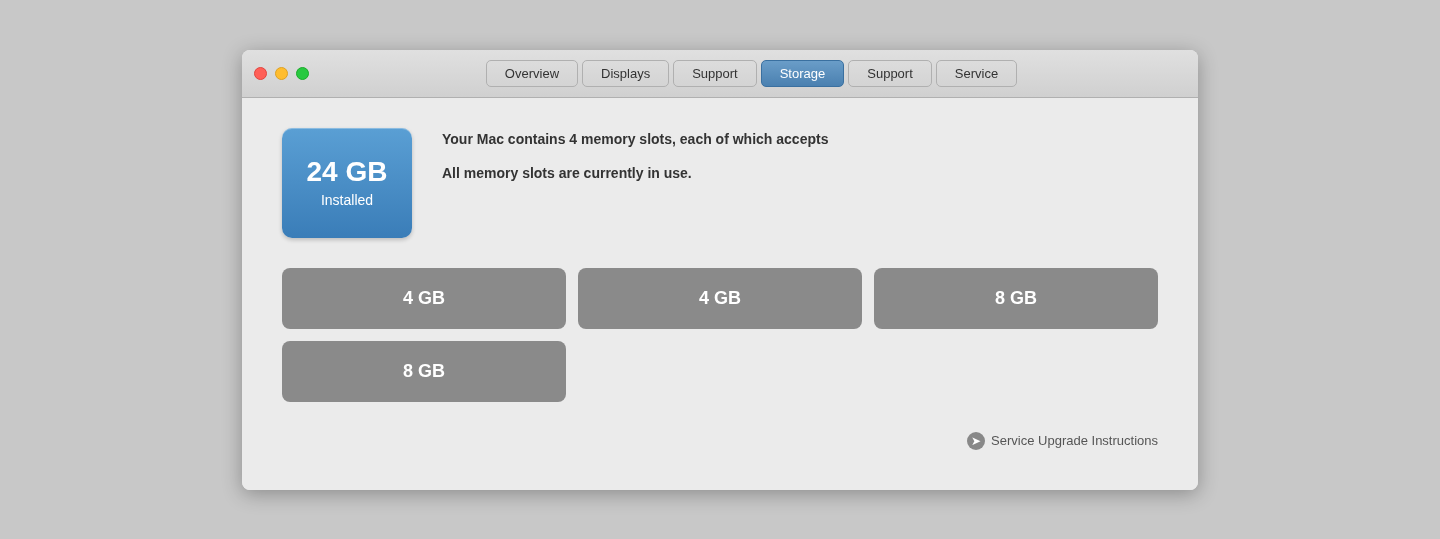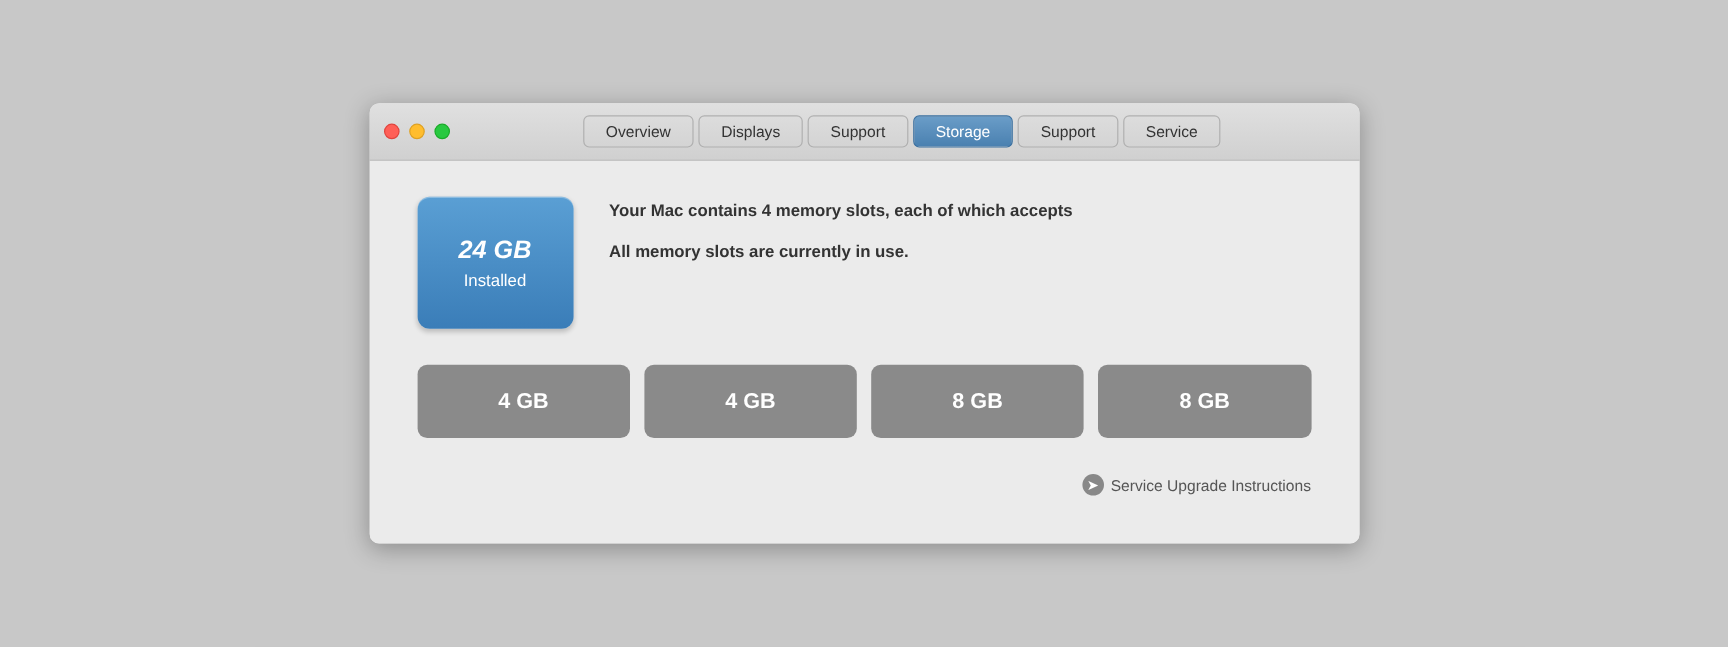--- a/index.html
+++ b/index.html
@@ -11,21 +11,21 @@
     body {
       background: #c8c8c8;
       display: flex;
       justify-content: center;
       align-items: center;
       min-height: 539px;
       font-family: -apple-system, "Helvetica Neue", Arial, sans-serif;
     }
 
     .window {
-      width: 825px;
+      width: 956px;
       background: #ebebeb;
       border-radius: 8px;
       box-shadow: 0 4px 20px rgba(0,0,0,0.3);
       overflow: hidden;
     }
 
     .titlebar {
       background: linear-gradient(to bottom, #e0e0e0, #d0d0d0);
       border-bottom: 1px solid #b0b0b0;
       padding: 10px 12px;
@@ -102,45 +102,44 @@
       display: flex;
       flex-direction: column;
       align-items: center;
       justify-content: center;
       color: white;
       flex-shrink: 0;
       box-shadow: inset 0 1px 0 rgba(255,255,255,0.3), 0 2px 4px rgba(0,0,0,0.2);
     }
 
     .memory-badge .size {
-      font-size: 21px;
+      font-size: 28px;
       font-weight: bold;
       line-height: 1.1;
-      font-style: italic;
     }
 
     .memory-badge .label {
       font-size: 14px;
       margin-top: 4px;
     }
 
     .description {
       font-size: 14px;
       color: #333;
       line-height: 1.6;
       font-weight: bold;
     }
 
     .description p {
       margin-bottom: 12px;
     }
 
     .slots-grid {
       display: grid;
-      grid-template-columns: 1fr 1fr 1fr 1fr;
+      grid-template-columns: 1fr 1fr 1fr;
       gap: 12px;
       margin-bottom: 20px;
     }
 
     .slot {
       background: #8a8a8a;
       border-radius: 8px;
       padding: 20px;
       text-align: center;
       color: white;

